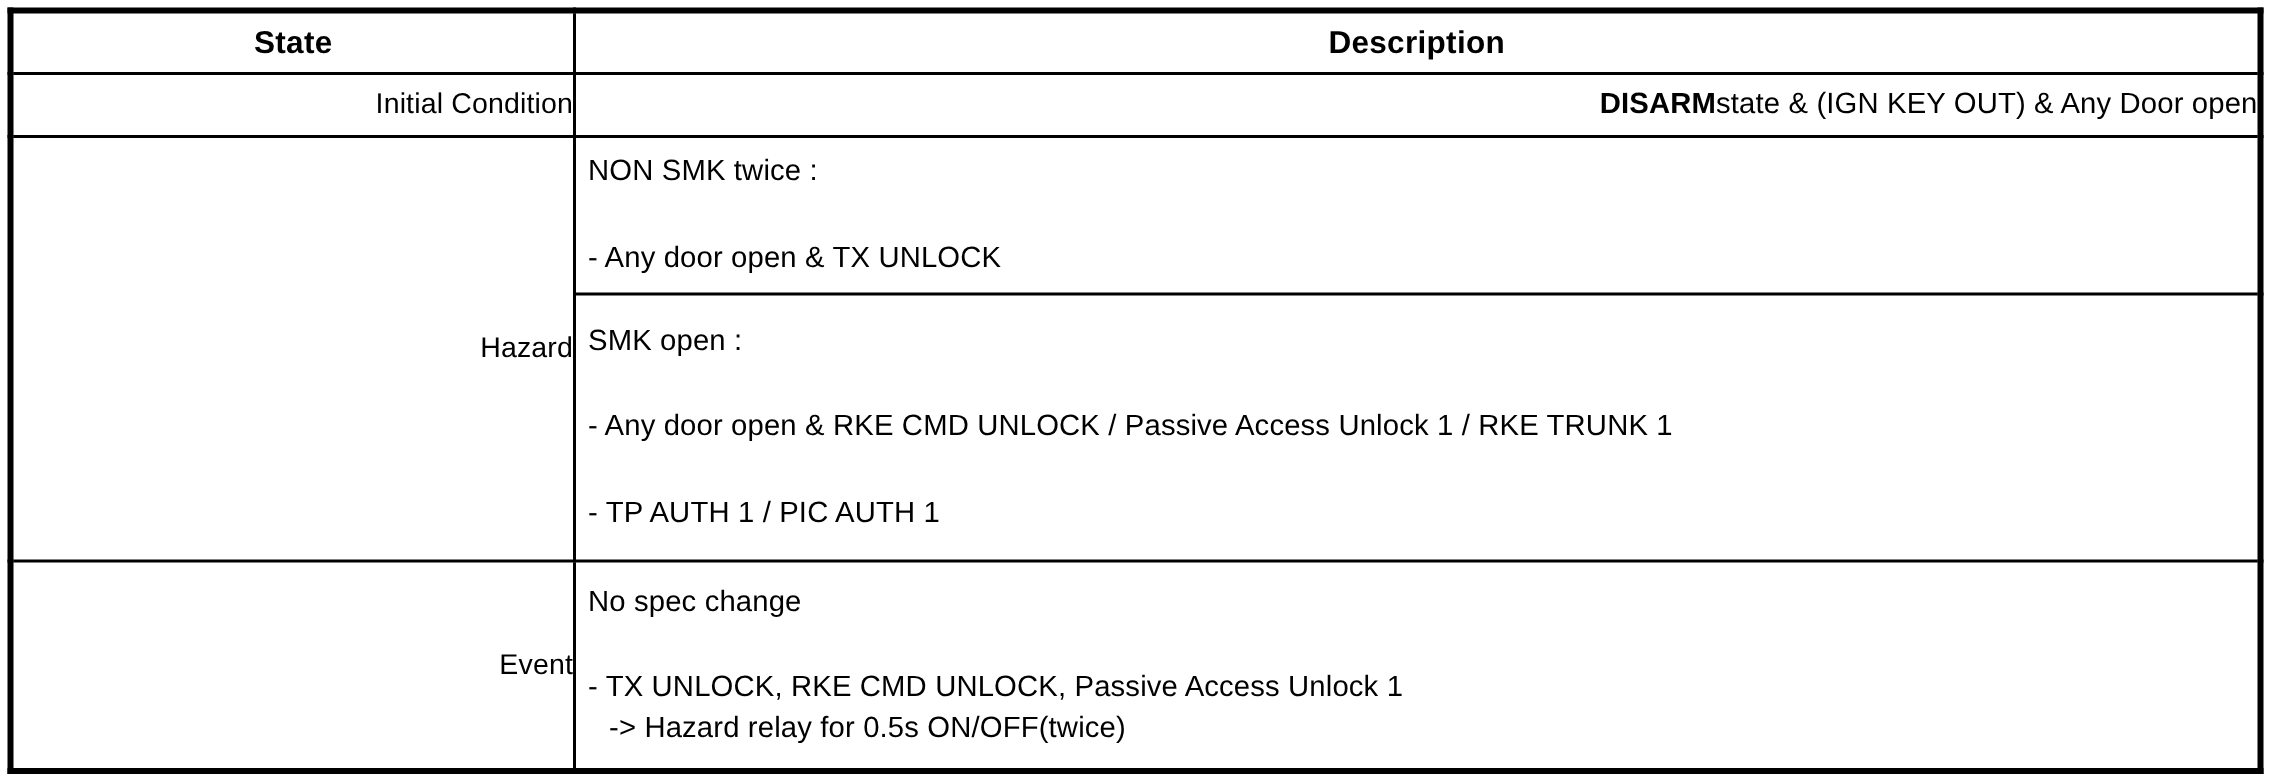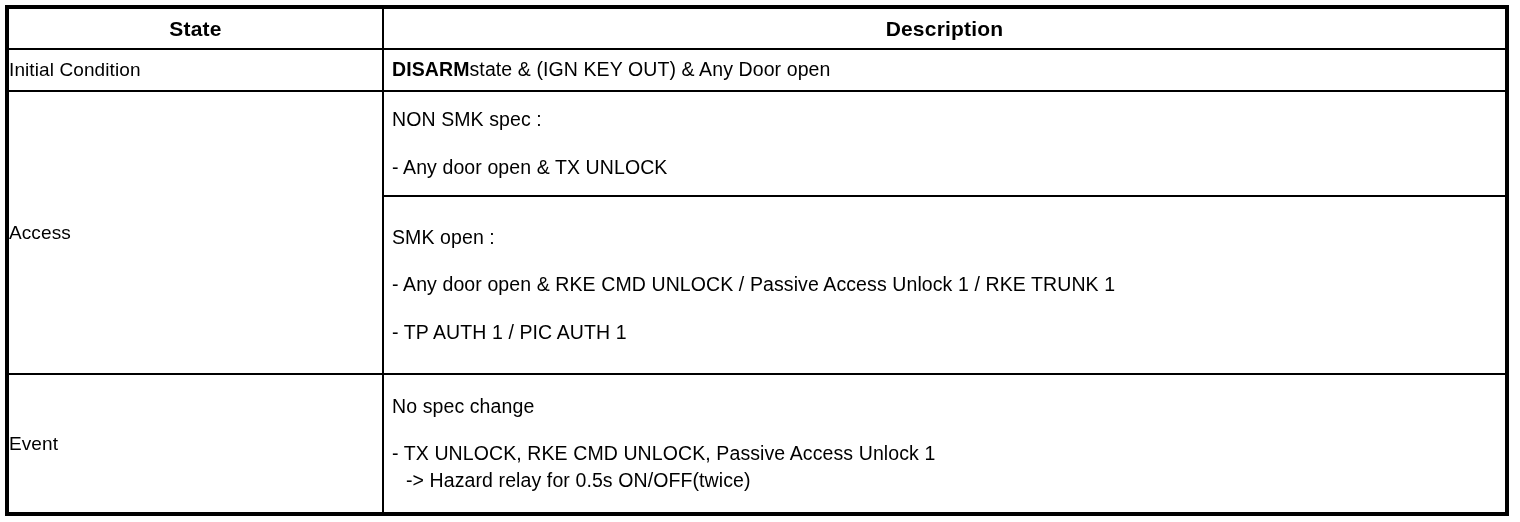--- a/index.html
+++ b/index.html
@@ -49,21 +49,21 @@
   .hdr-row { height: 42px; }
   .hdr-cell {
     text-align: center;
     font-size: 21px;
     font-weight: bold;
     letter-spacing: 0.2px;
   }
 
   
   .state-cell {
-    text-align: left;
+    text-align: right;
     font-size: 19px;
     font-weight: normal;
     letter-spacing: 0.1px;
   }
 
   
   .desc-cell {
     text-align: left;
     font-size: 19.5px;
     line-height: 1.0;
@@ -71,32 +71,32 @@
     vertical-align: top;
   }
   .desc-inner {
     padding: 9px 0 9px 8px;
   }
   .desc-line {
     white-space: nowrap;
     letter-spacing: 0.1px;
   }
   .desc-line + .desc-line {
-    margin-top: 28px;
+    margin-top: 38px;
   }
   .desc-line.tight + .desc-line.tight {
     margin-top: 7px;
   }
   .desc-line b {
     font-weight: bold;
   }
 
   
   .row-initial      { height: 42px; }
-  .row-initial .desc-inner { padding-top: 8px; padding-bottom: 8px; }
+  .row-initial .desc-inner { padding-top: 8px; padding-bottom: 8px; text-align: right; }
   .row-nonsmk       { height: 105px; }
   .row-smk          { height: 178px; }
   .row-action       { height: 140px; }
 
   .indent-sub { padding-left: 14px; }
 </style>
 </head>
 <body>
 
 <div class="sheet">
@@ -117,24 +117,24 @@
       <tr class="row-initial">
         <td class="state-cell">Initial Condition</td>
         <td class="desc-cell">
           <div class="desc-inner">
             <div class="desc-line"><b>DISARM</b><span>state &amp; (IGN KEY OUT) &amp; Any Door open</span></div>
           </div>
         </td>
       </tr>
 
       <tr class="row-nonsmk">
-        <td class="state-cell" rowspan="2">Access</td>
+        <td class="state-cell" rowspan="2">Hazard</td>
         <td class="desc-cell">
           <div class="desc-inner">
-            <div class="desc-line">NON SMK spec :</div>
+            <div class="desc-line">NON SMK twice :</div>
             <div class="desc-line">-  Any door open &amp; TX UNLOCK</div>
           </div>
         </td>
       </tr>
 
       <tr class="row-smk">
         <td class="desc-cell">
           <div class="desc-inner">
             <div class="desc-line">SMK open :</div>
             <div class="desc-line">-  Any door open &amp; RKE CMD UNLOCK / Passive Access Unlock 1 / RKE TRUNK 1</div>

